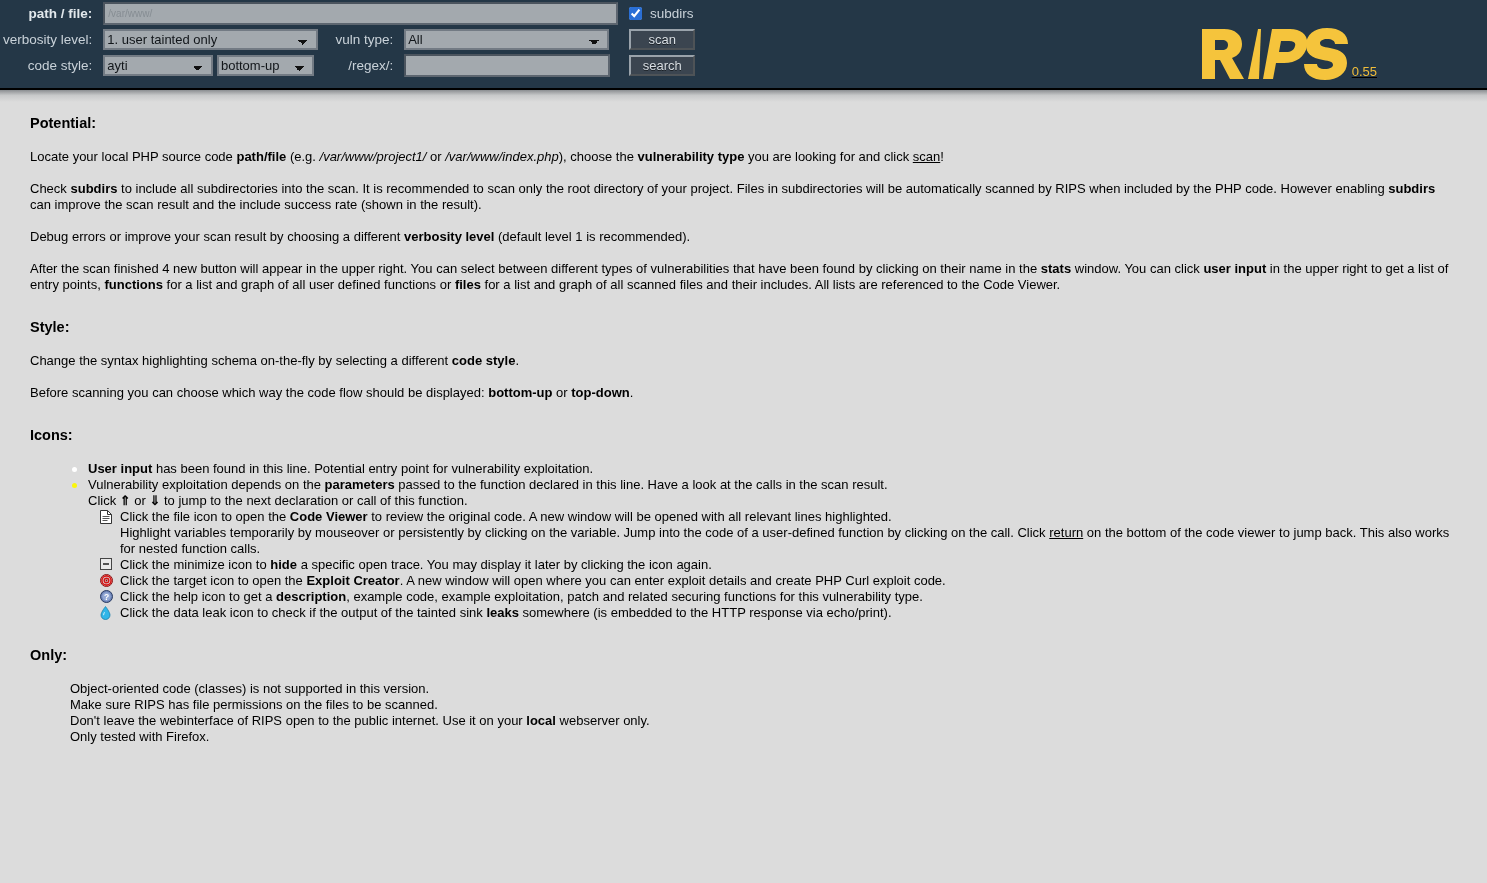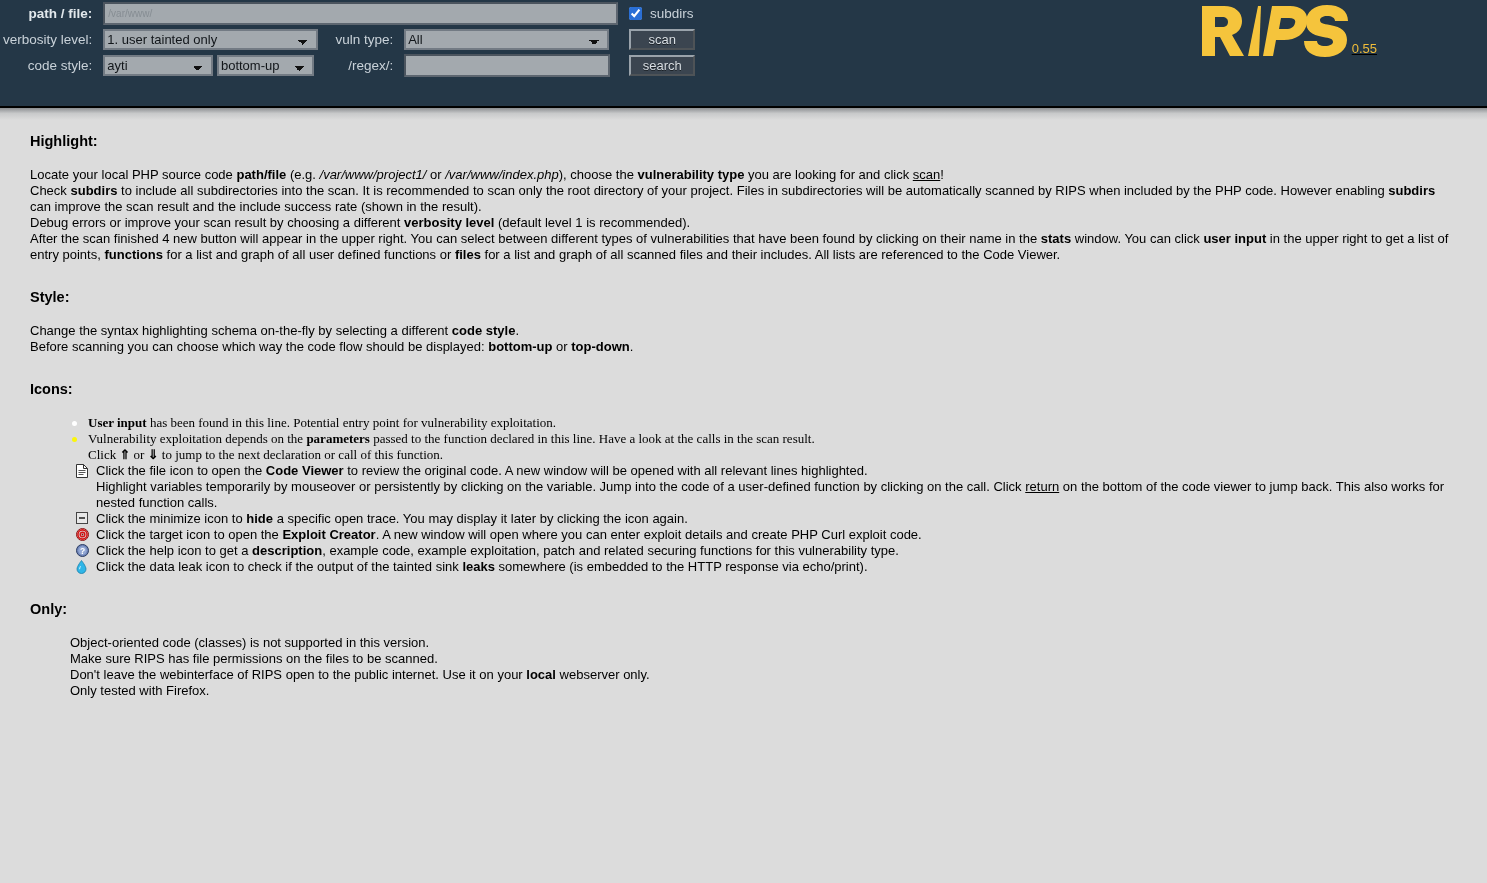--- a/index.html
+++ b/index.html
@@ -13,21 +13,21 @@
     background: #dcdcdc;
     font-family: "Liberation Sans", sans-serif;
     font-size: 13px;
     color: #000;
     overflow: hidden;
   }
 
   
   #topbar {
     position: relative;
-    height: 109px;
+    height: 91px;
     background: #243747;
     border-bottom: 3px solid #000;
     box-sizing: border-box;
   }
   #topbar::after {
     content: "";
     position: absolute;
     left: 0; right: 0;
     bottom: -14px;
     height: 12px;
@@ -113,21 +113,21 @@
     vertical-align: -2px;
     width: 13px; height: 13px;
     accent-color: #2a6fd6;
   }
   .chk-label { color: #c9d2d9; font-size: 13.5px; }
 
   
   #logo {
     position: absolute;
     right: 110px;
-    top: 0;
+    top: 23px;
     height: 62px;
     display: flex;
     align-items: flex-end;
     text-decoration: underline;
   }
   #logo svg { display: block; }
   #logo-version {
     color: #f0bd3a;
     font-size: 13px;
     margin-left: 2px;
@@ -140,30 +140,29 @@
     padding: 24px 30px 0 30px;
     line-height: 16px;
   }
   h3.sec {
     font-size: 14.5px;
     font-weight: bold;
     margin: 0 0 18px 0;
     padding: 0;
   }
   h3.sec.gap { margin-top: 26px; }
-  p.para { margin: 0 0 0 0; padding: 0; }
+  p.para { margin: 16px 0 0 0; padding: 0; }
   .bold { font-weight: bold; }
   .ital { font-style: italic; }
   .ul { text-decoration: underline; }
 
   ul.iconlist {
     list-style: none;
     margin: 0;
     padding: 0 0 0 40px;
-    font-family: Liberation Serif, serif;
   }
   ul.iconlist li {
     position: relative;
     padding-left: 18px;
     margin: 0;
   }
   .dot {
     position: absolute;
     left: 2px;
     top: 6px;
@@ -176,20 +175,21 @@
 
   ul.optlist {
     list-style: none;
     margin: 0;
     padding: 0 0 0 46px;
   }
   ul.optlist li {
     position: relative;
     padding-left: 20px;
     min-height: 16px;
+    margin-left: 24px;
   }
   ul.optlist li.noicon { padding-left: 20px; }
   .oicon {
     position: absolute;
     left: 0;
     top: 1px;
     width: 14px;
     height: 14px;
     line-height: 14px;
     text-align: center;
@@ -275,21 +275,21 @@
                  c0 -10 8 -17 21 -17 c13 0 21 6 21 16 h-13 c0 -3 -3 -5 -8 -5 c-4 0 -7 2 -7 4
                  c0 3 3 4 10 5 c12 2 17 7 17 15 c0 10 -9 17 -22 17 c-13 0 -21 -6 -21 -16 Z"></path>
       </g>
     </svg>
     <span id="logo-version">0.55</span>
   </div>
 </div>
 
 <div id="content">
 
-  <h3 class="sec">Highlight:</h3>
+  <h3 class="sec">Potential:</h3>
   <p class="para">
     <span>Locate your local PHP source code </span><span class="bold">path/file</span><span> (e.g. </span><span class="ital">/var/www/project1/</span><span> or </span><span class="ital">/var/www/index.php</span><span>), choose the </span><span class="bold">vulnerability type</span><span> you are looking for and click </span><span class="ul">scan</span><span>!</span>
   </p>
   <p class="para">
     <span>Check </span><span class="bold">subdirs</span><span> to include all subdirectories into the scan. It is recommended to scan only the root directory of your project. Files in subdirectories will be automatically scanned by RIPS when included by the PHP code. However enabling </span><span class="bold">subdirs</span><span> can improve the scan result and the include success rate (shown in the result).</span>
   </p>
 
   <p class="para">
     <span>Debug errors or improve your scan result by choosing a different </span><span class="bold">verbosity level</span><span> (default level 1 is recommended).</span>
   </p>

